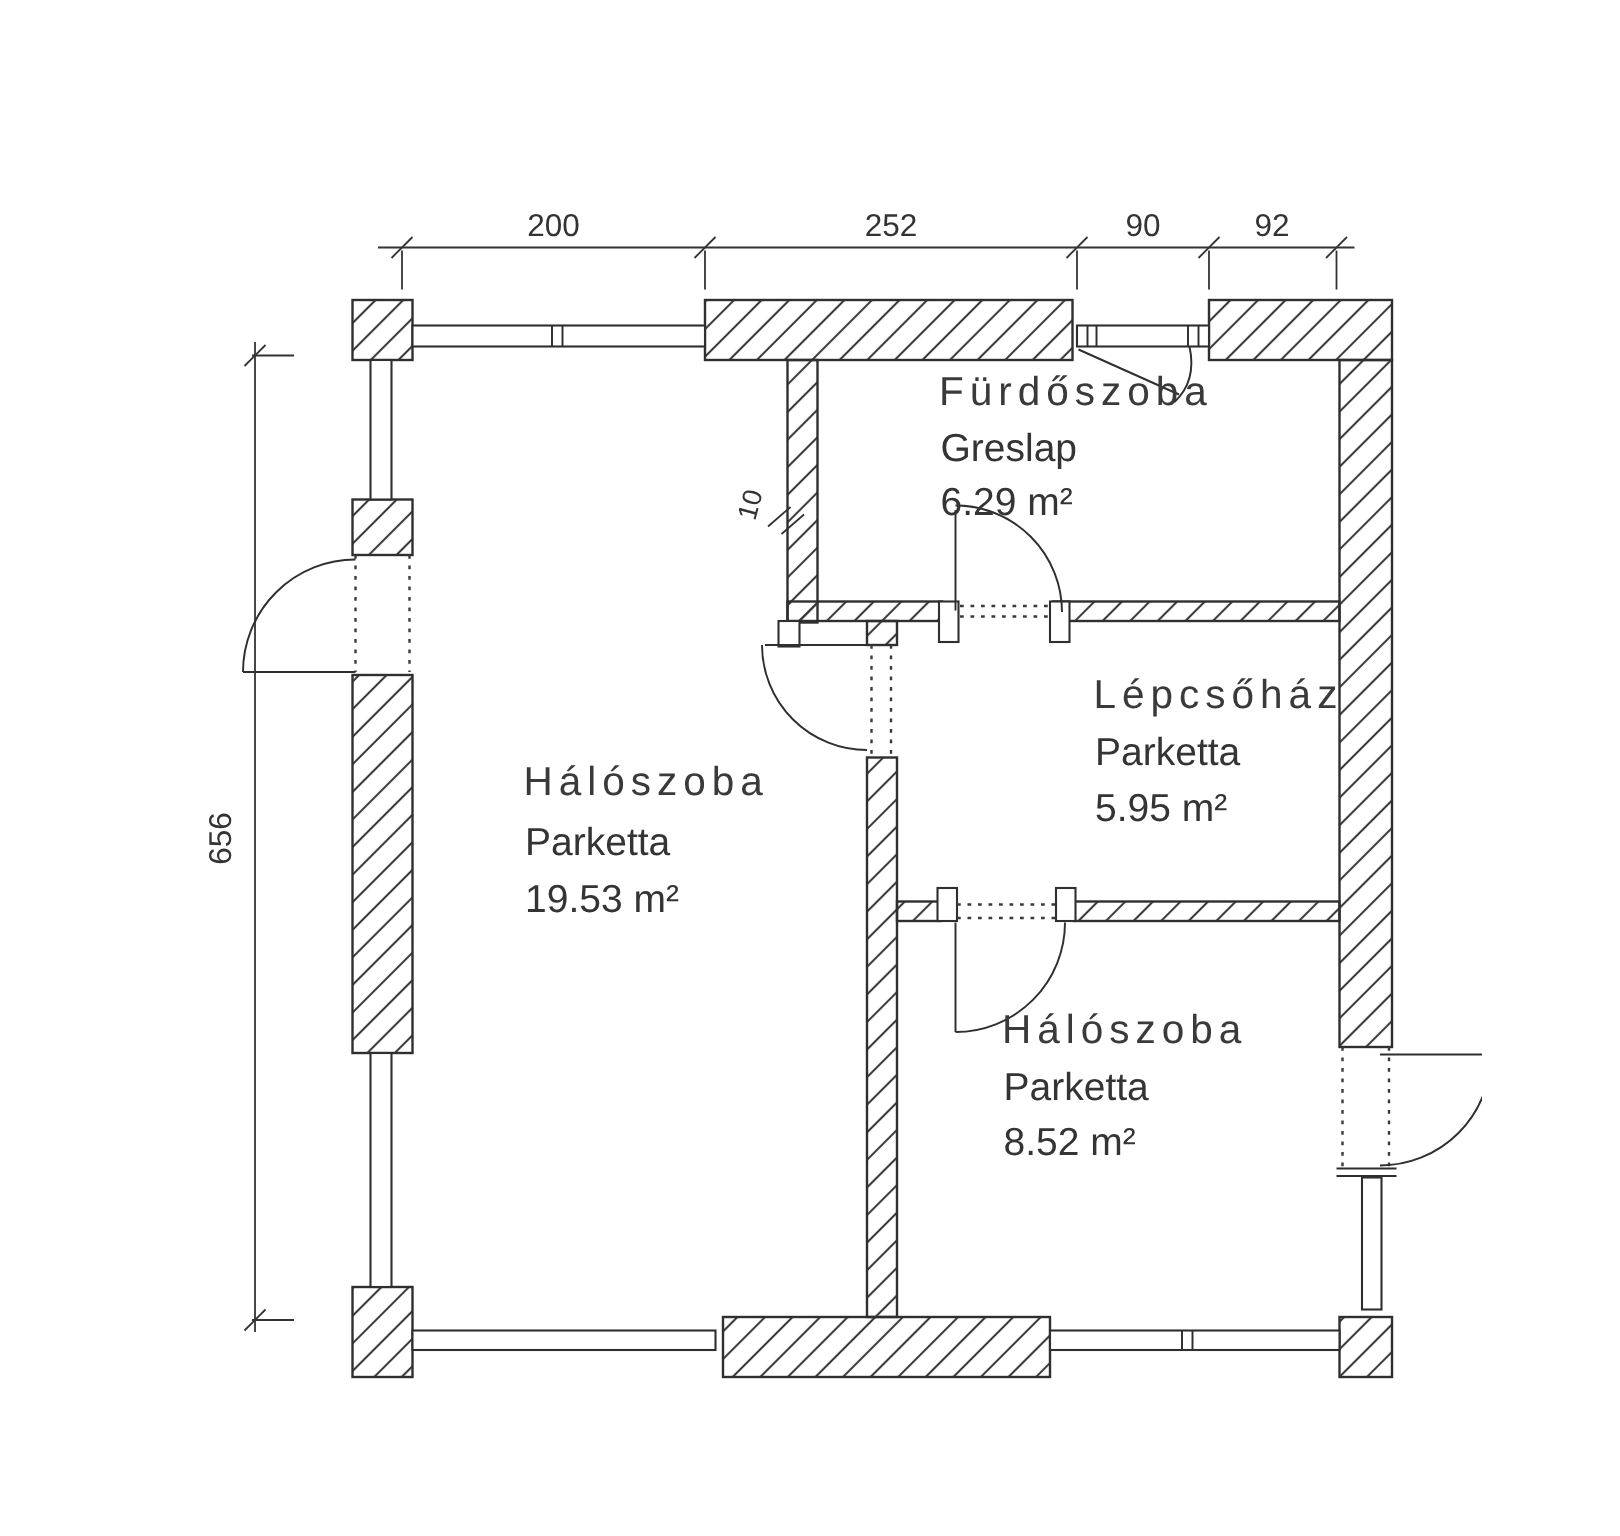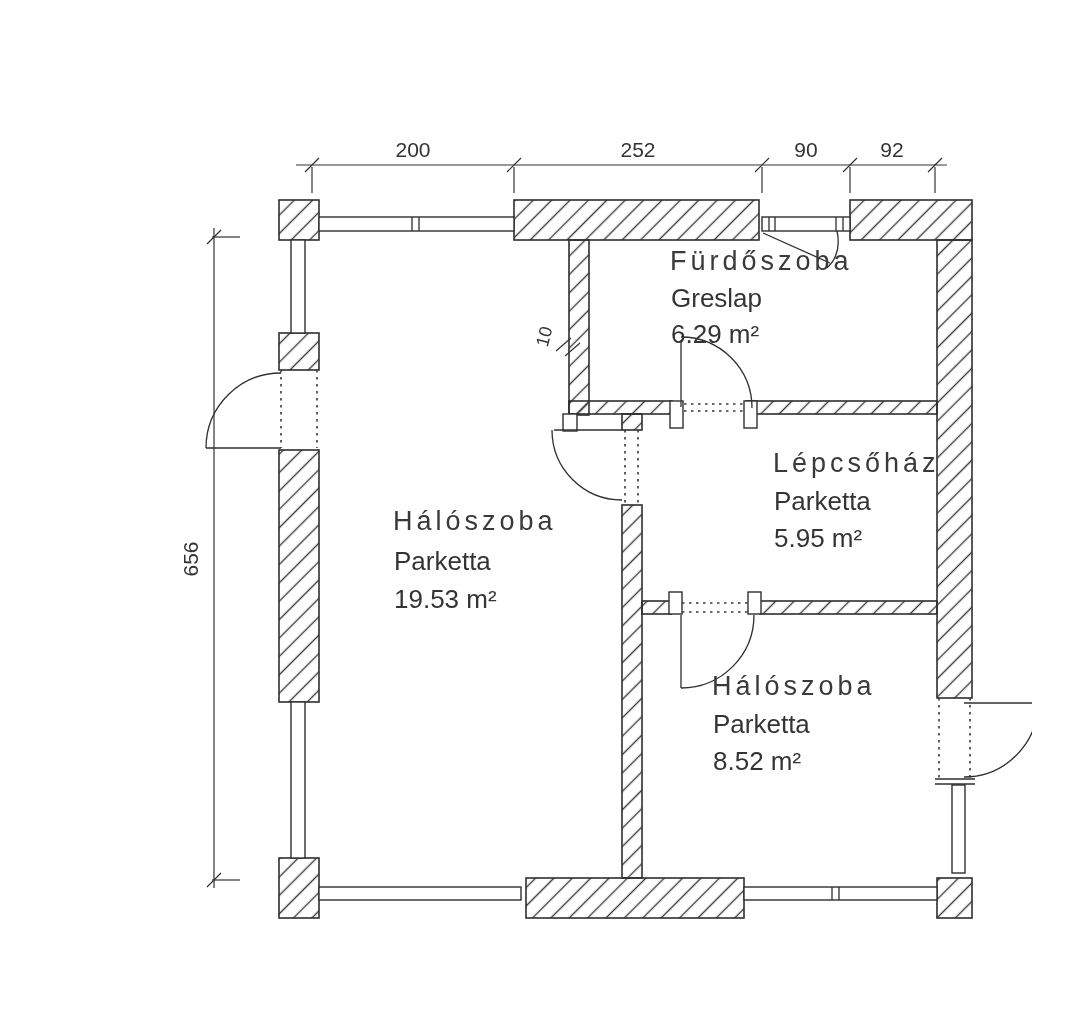--- a/index.html
+++ b/index.html
@@ -6,21 +6,20 @@
     margin: 0;
     padding: 0;
     background: #ffffff;
   }
   #stage {
     position: relative;
     width: 988px;
     height: 1024px;
     background: #ffffff;
     overflow: hidden;
-    padding-left: 44px;
   }
   svg {
     display: block;
   }
   .wall   { fill: url(#hatch); stroke: #2f2f2f; stroke-width: 1.6; }
   .jamb   { fill: #ffffff;     stroke: #2f2f2f; stroke-width: 1.4; }
   .window { fill: #ffffff;     stroke: #2f2f2f; stroke-width: 1.4; }
   .thin   { stroke: #2f2f2f; stroke-width: 1.3; fill: none; }
   .dotted { stroke: #3a3a3a; stroke-width: 1.6; fill: none; stroke-dasharray: 2.5 4.5; }
   .dim    { stroke: #333333; stroke-width: 1.2; fill: none; }

